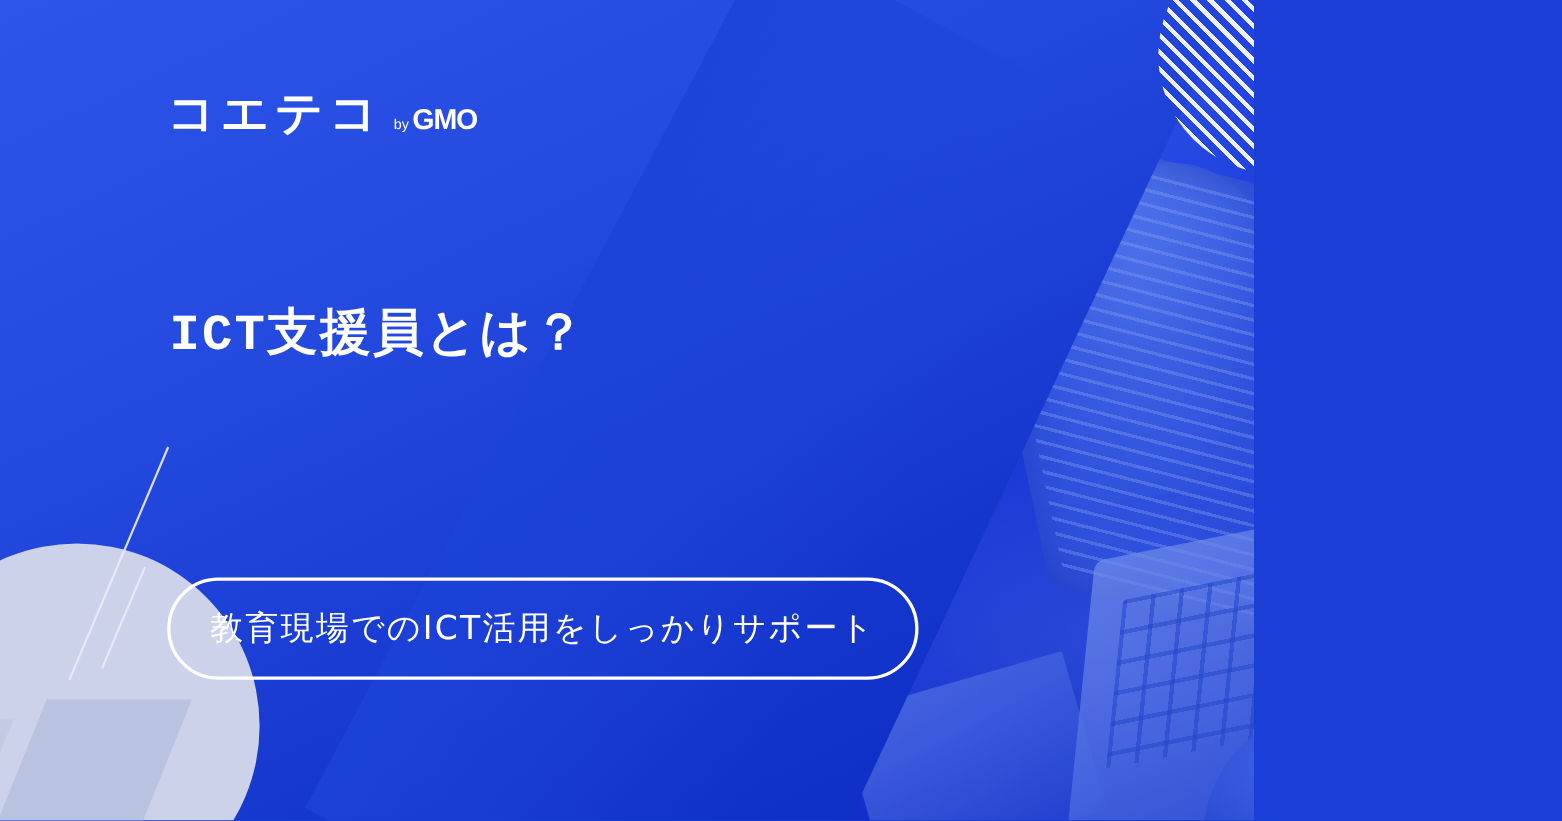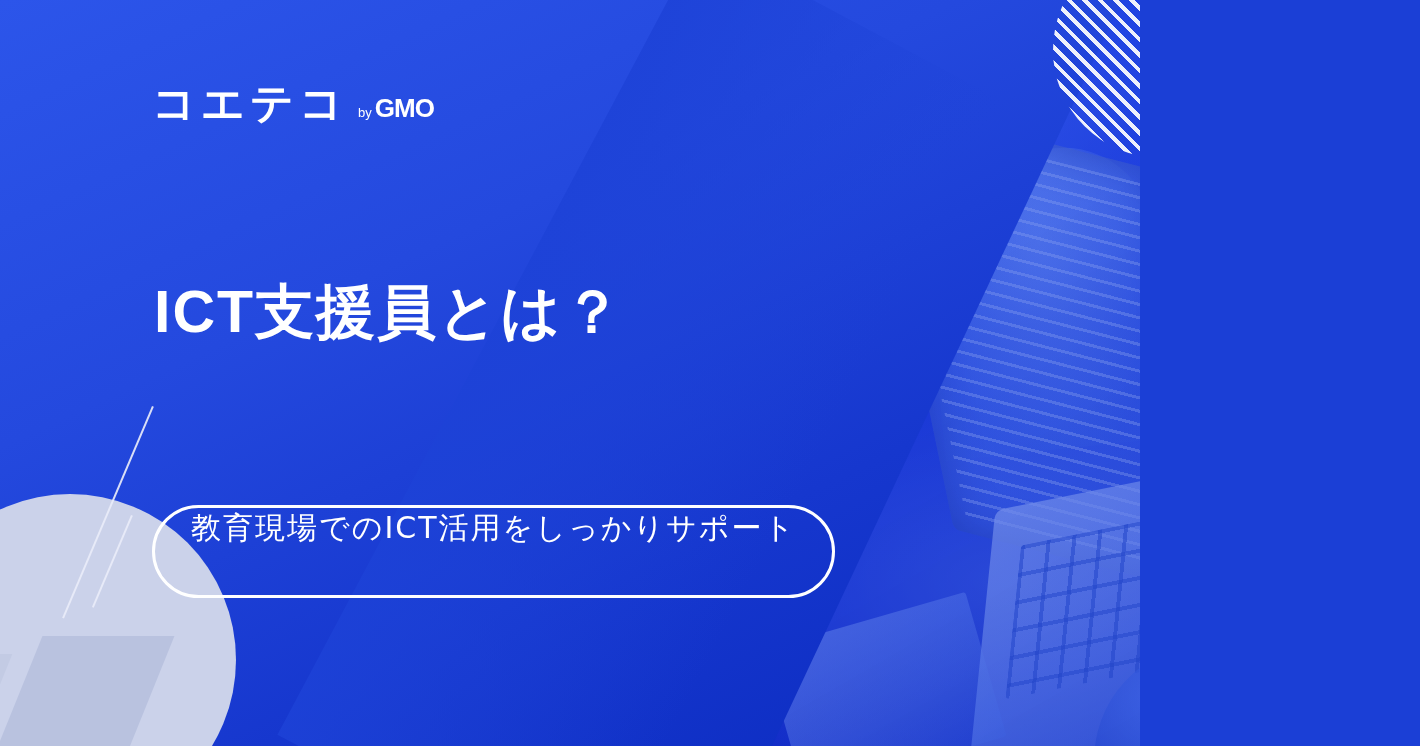--- a/index.html
+++ b/index.html
@@ -187,29 +187,29 @@
     padding-bottom:4px;
   }
   .logo-by-small { font-size:13px; font-weight:400; color:#FFFFFF; line-height:1; }
   .logo-gmo {
     font-size:26px; font-weight:700; color:#FFFFFF;
     letter-spacing:-1px; line-height:1;
   }
 
   .page-title {
     position:absolute; left:154px; top:281px;
-    font-size:59px; font-weight:700; color:#FFFFFF;
+    font-size:46px; font-weight:700; color:#FFFFFF;
     letter-spacing:2px; line-height:1.08; white-space:nowrap;
-    font-family:Liberation Sans, sans-serif;
+    font-family:Liberation Mono, monospace;
   }
 
   .pill {
-    position:absolute; left:152px; top:505px;
+    position:absolute; left:152px; top:525px;
     height:93px; padding:0 36px;
-    display:flex; 
+    display:flex; align-items:center;
     border:3px solid #FFFFFF; border-radius:60px;
   }
   .pill-text {
     font-size:30px; font-weight:400; color:#FFFFFF;
     letter-spacing:2px; white-space:nowrap;
     font-family:"DejaVu Sans","Liberation Sans",sans-serif;
   }
 </style>
 </head>
 <body>

